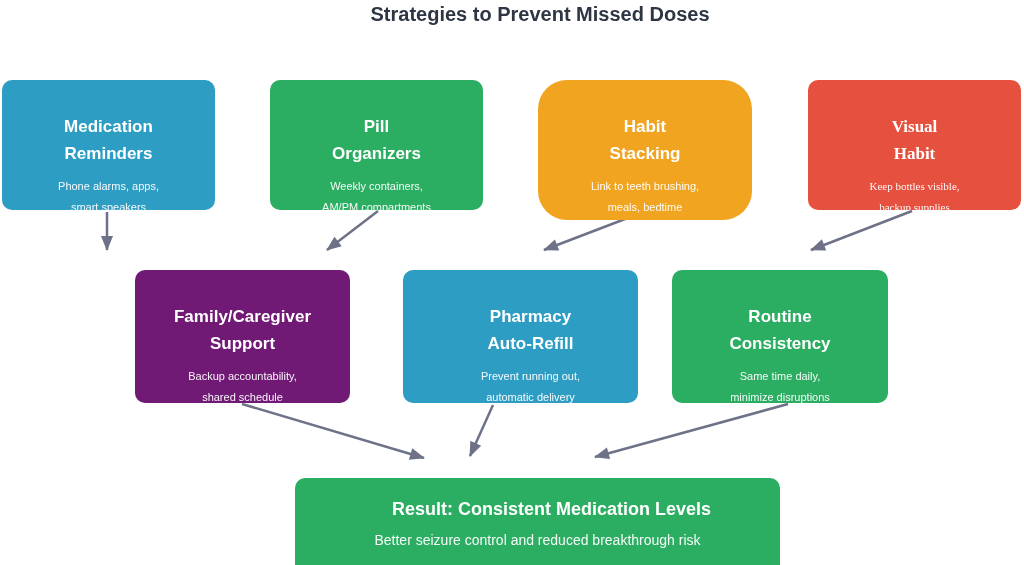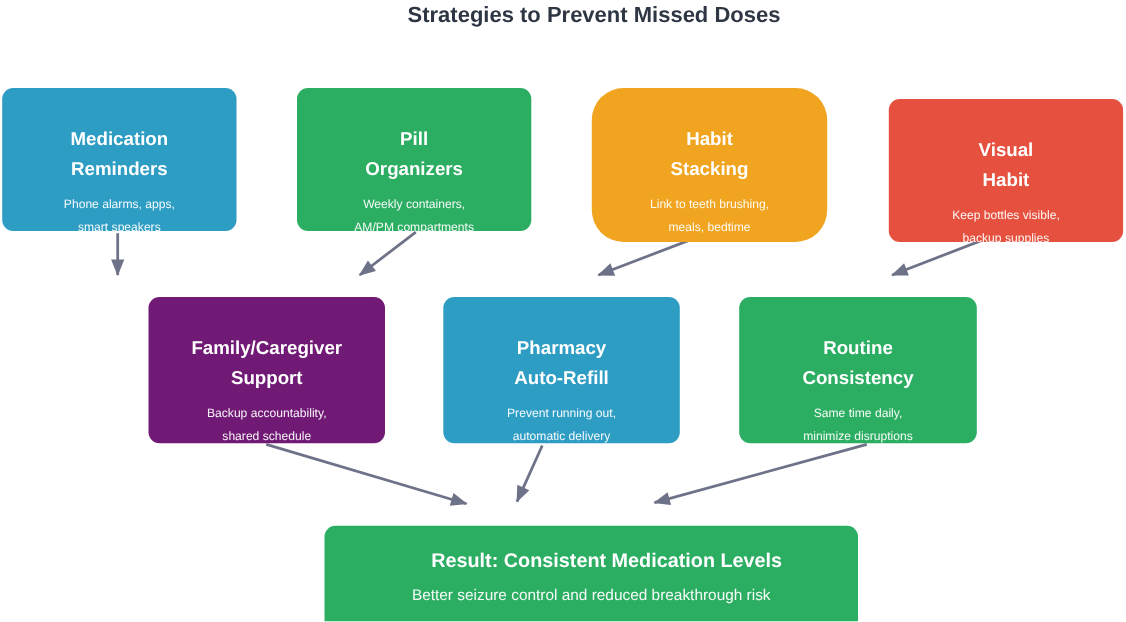--- a/index.html
+++ b/index.html
@@ -13,23 +13,23 @@
   }
   .node{
     position:absolute;border-radius:10px;color:#ffffff;text-align:center;
     overflow:hidden;
   }
   .node .t{font-weight:bold;font-size:17px;line-height:27px;margin-top:33px;}
   .node .d{font-size:11px;line-height:21px;margin-top:9px;color:rgba(255,255,255,0.95);}
   .n1{left:2px;top:80px;width:213px;height:130px;}
   .n2{left:270px;top:80px;width:213px;height:130px;}
   .n3{left:538px;top:80px;width:214px;height:140px;border-radius:29px;}
-  .n4{left:808px;top:90px;width:213px;height:130px;}
+  .n4{left:808px;top:80px;width:213px;height:130px;font-family:Liberation Serif, serif;}
   .n5{left:135px;top:270px;width:215px;height:133px;}
-  .n6{left:403px;top:270px;width:215px;height:133px;}
+  .n6{left:403px;top:270px;width:215px;height:133px;padding-left:20px;}
   .n7{left:672px;top:270px;width:216px;height:133px;}
   .n8{left:295px;top:478px;width:485px;height:96px;}
   .n8 .t{margin-top:18px;font-size:18px;line-height:26px;margin-left:28px;}
   .n8 .d{margin-top:8px;font-size:14px;}
   #edges{position:absolute;left:0;top:0;width:1024px;height:565px;pointer-events:none;}
   #edges line{stroke:#6E7288;stroke-width:2.5;}
 </style>
 </head>
 <body>
 

